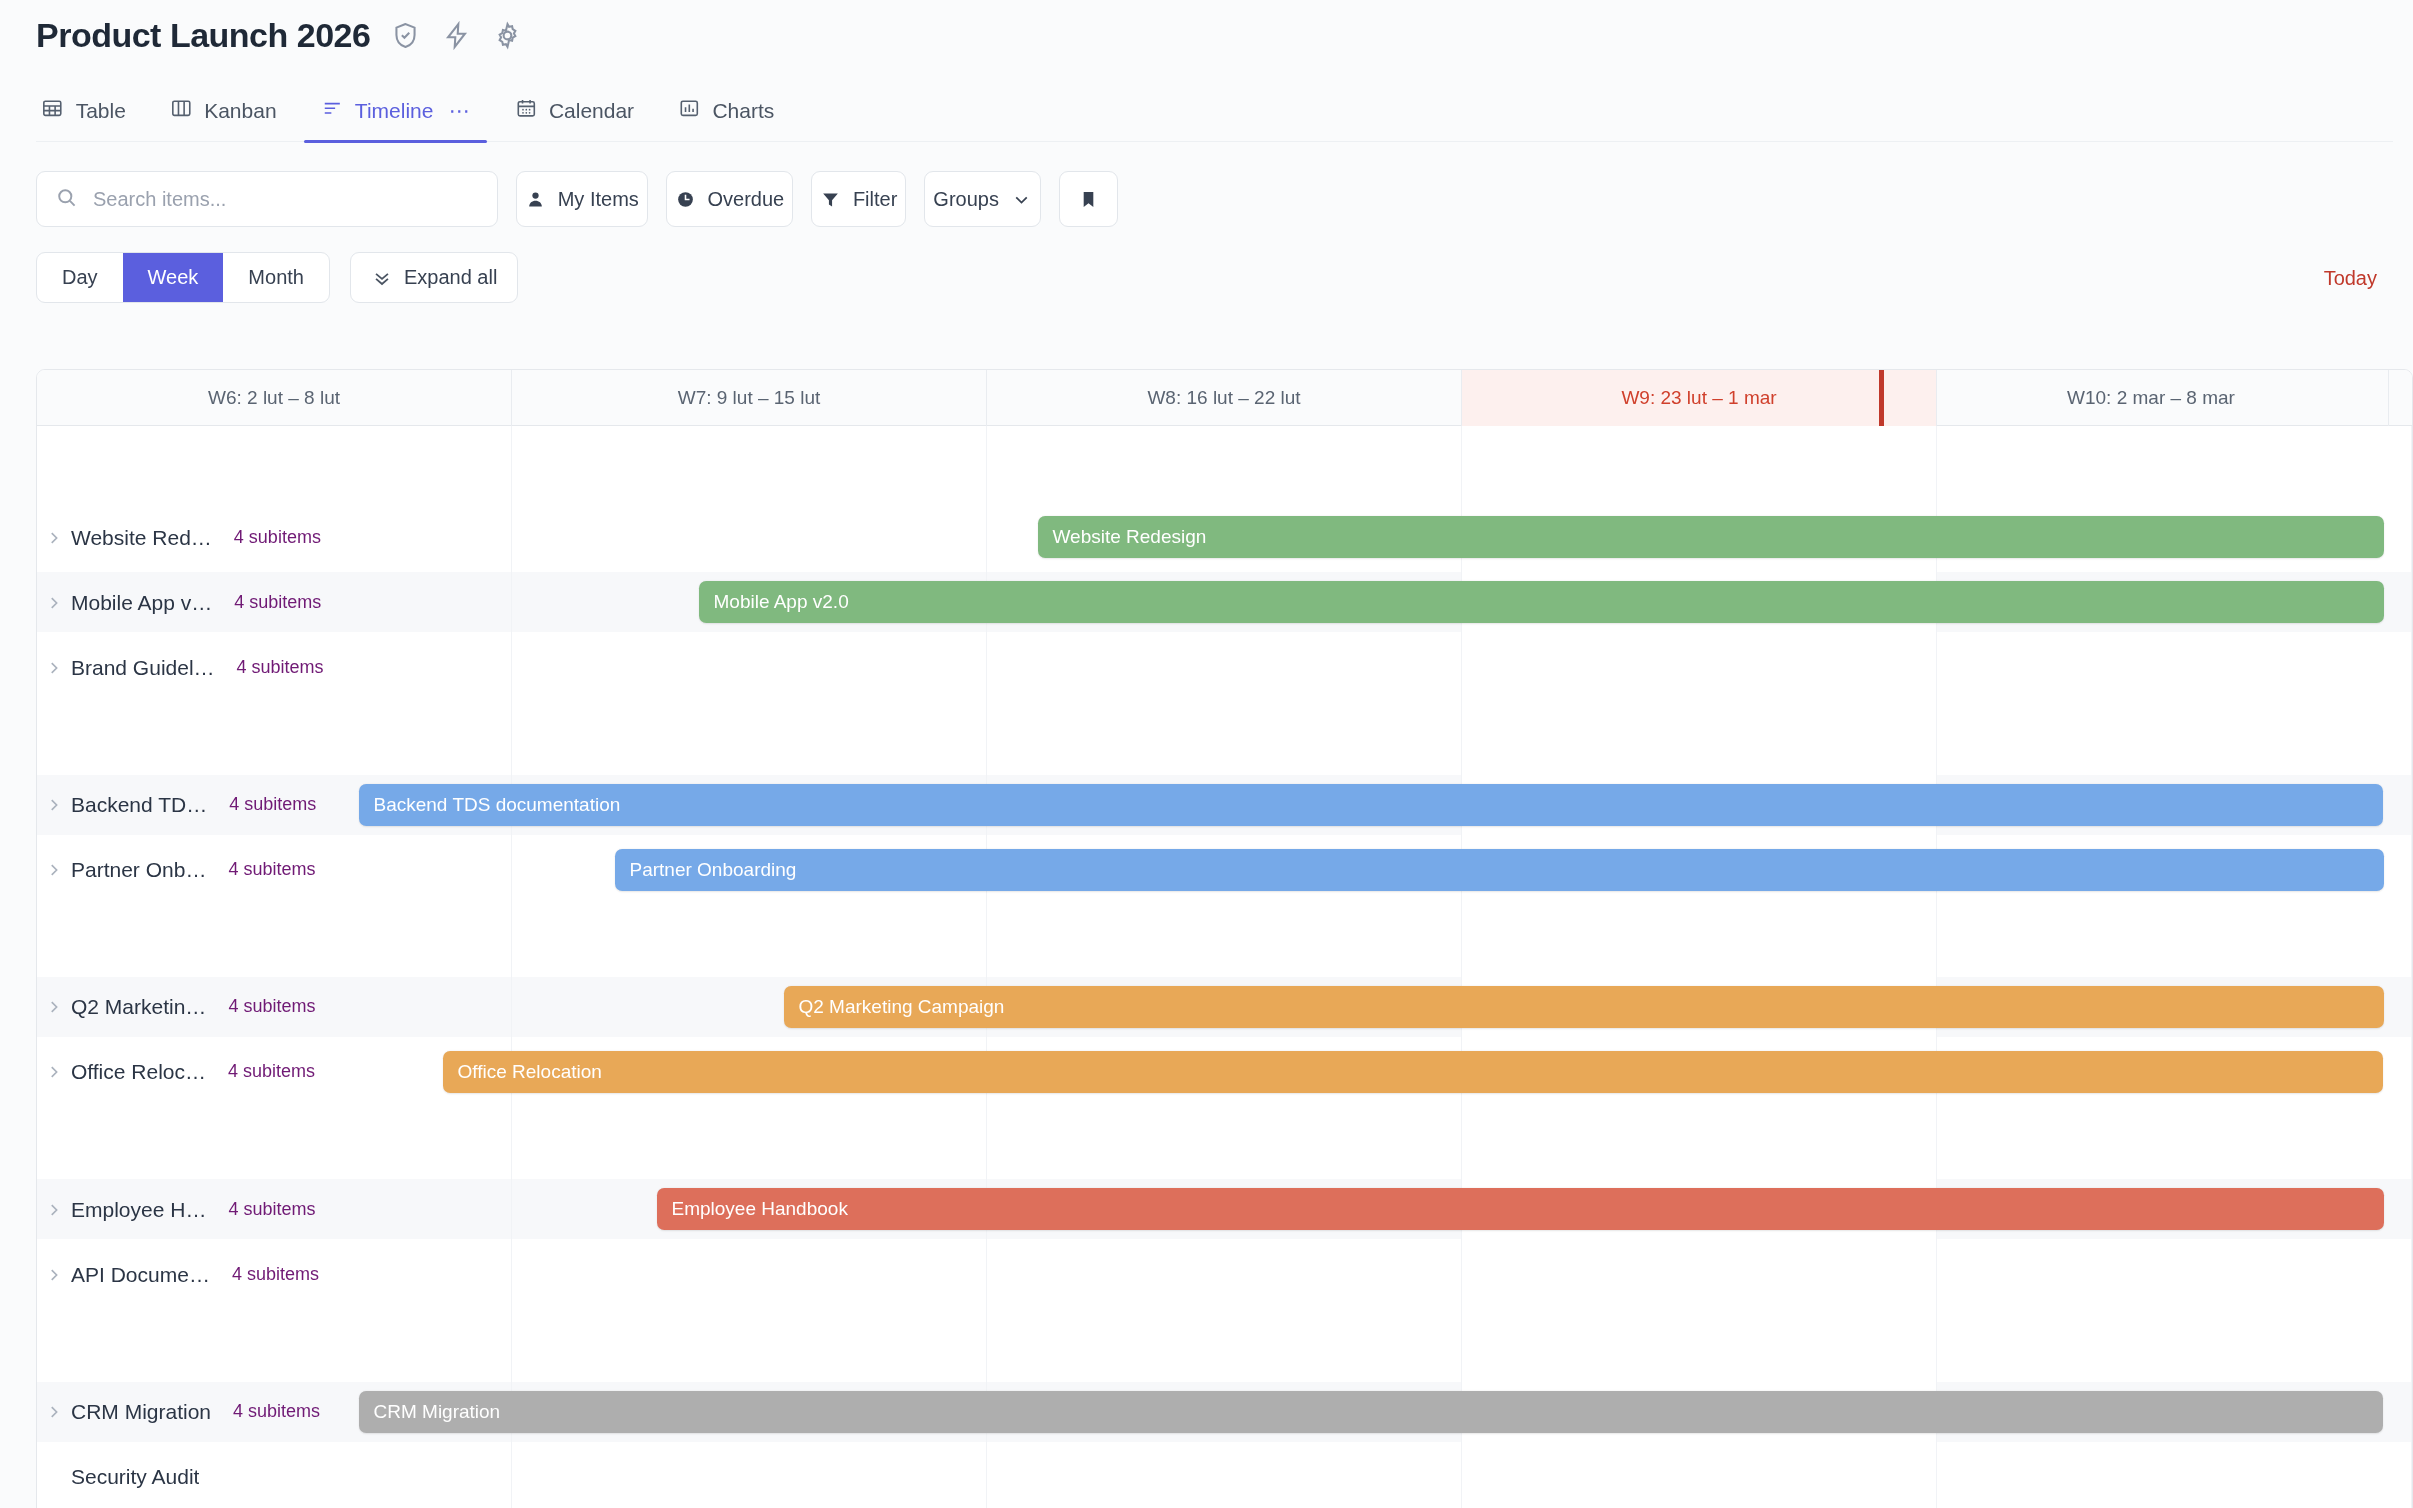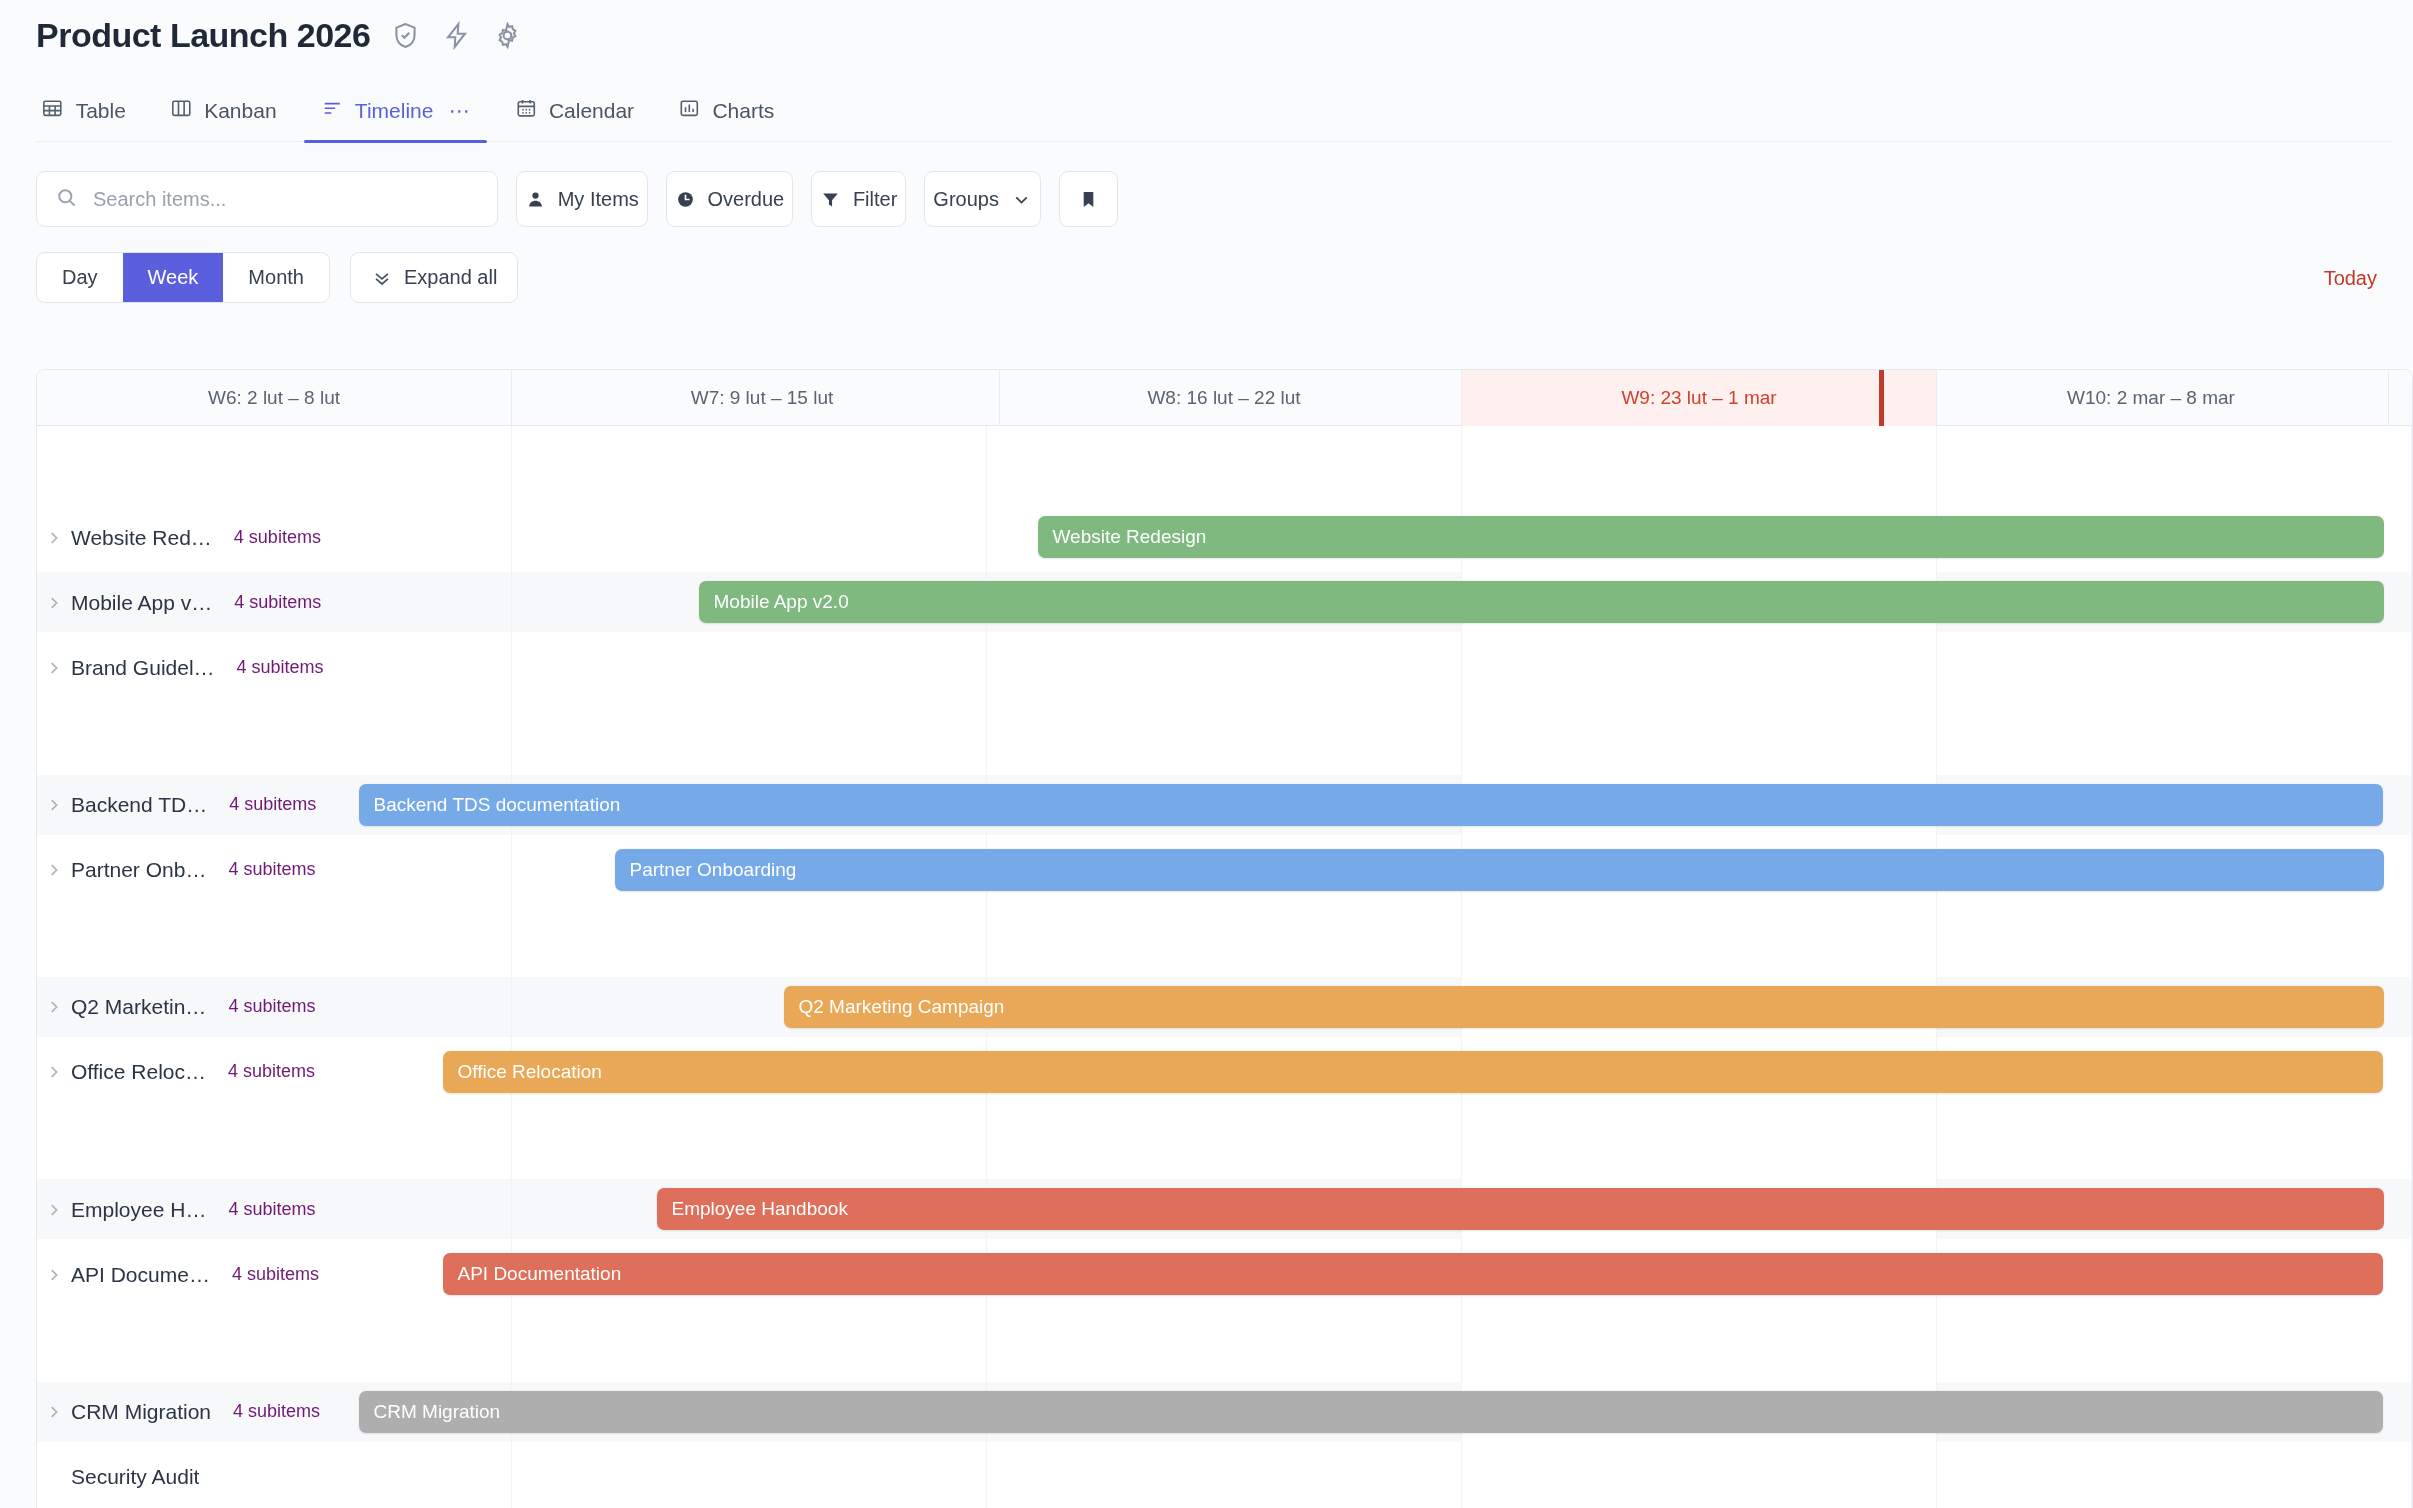--- a/index.html
+++ b/index.html
@@ -244,21 +244,21 @@
       <span>Expand all</span>
     </div>
     <div class="today-link">Today</div>
   </div>
 
   <div class="tl">
     <div class="tl-head" id="tl-head">
         <div class="wk" style="left: 0px; width: 475px;">
           <span>W6: 2 lut – 8 lut</span>
         </div>
-        <div class="wk" style="left: 488px; width: 475px;">
+        <div class="wk" style="left: 475px; width: 475px;">
           <span>W7: 9 lut – 15 lut</span>
         </div>
         <div class="wk" style="left: 950px; width: 475px;">
           <span>W8: 16 lut – 22 lut</span>
         </div>
         <div class="wk current" style="left: 1425px; width: 475px;">
           <span>W9: 23 lut – 1 mar</span>
         </div>
         <div class="wk" style="left: 1877px; width: 475px;">
           <span>W10: 2 mar – 8 mar</span>
@@ -390,23 +390,20 @@
         </div>
         <div class="bar" style="left: 747px; width: 1600px; top: 560px; background: rgb(232, 168, 87);">
           <span>Q2 Marketing Campaign</span>
         </div>
         <div class="bar" style="left: 406px; width: 1940px; top: 625px; background: rgb(232, 168, 87);">
           <span>Office Relocation</span>
         </div>
         <div class="bar" style="left: 620px; width: 1727px; top: 762px; background: rgb(221, 111, 91);">
           <span>Employee Handbook</span>
         </div>
-        <div class="bar" style="left: 406px; width: 1940px; top: 827px; background: rgb(221, 111, 91);">
-          <span>API Documentation</span>
-        </div>
         <div class="bar" style="left: 322px; width: 2024px; top: 965px; background: rgb(174, 174, 174);">
           <span>CRM Migration</span>
         </div>
       </div>
   </div>
 
 </div>
 
 
 </body></html>

